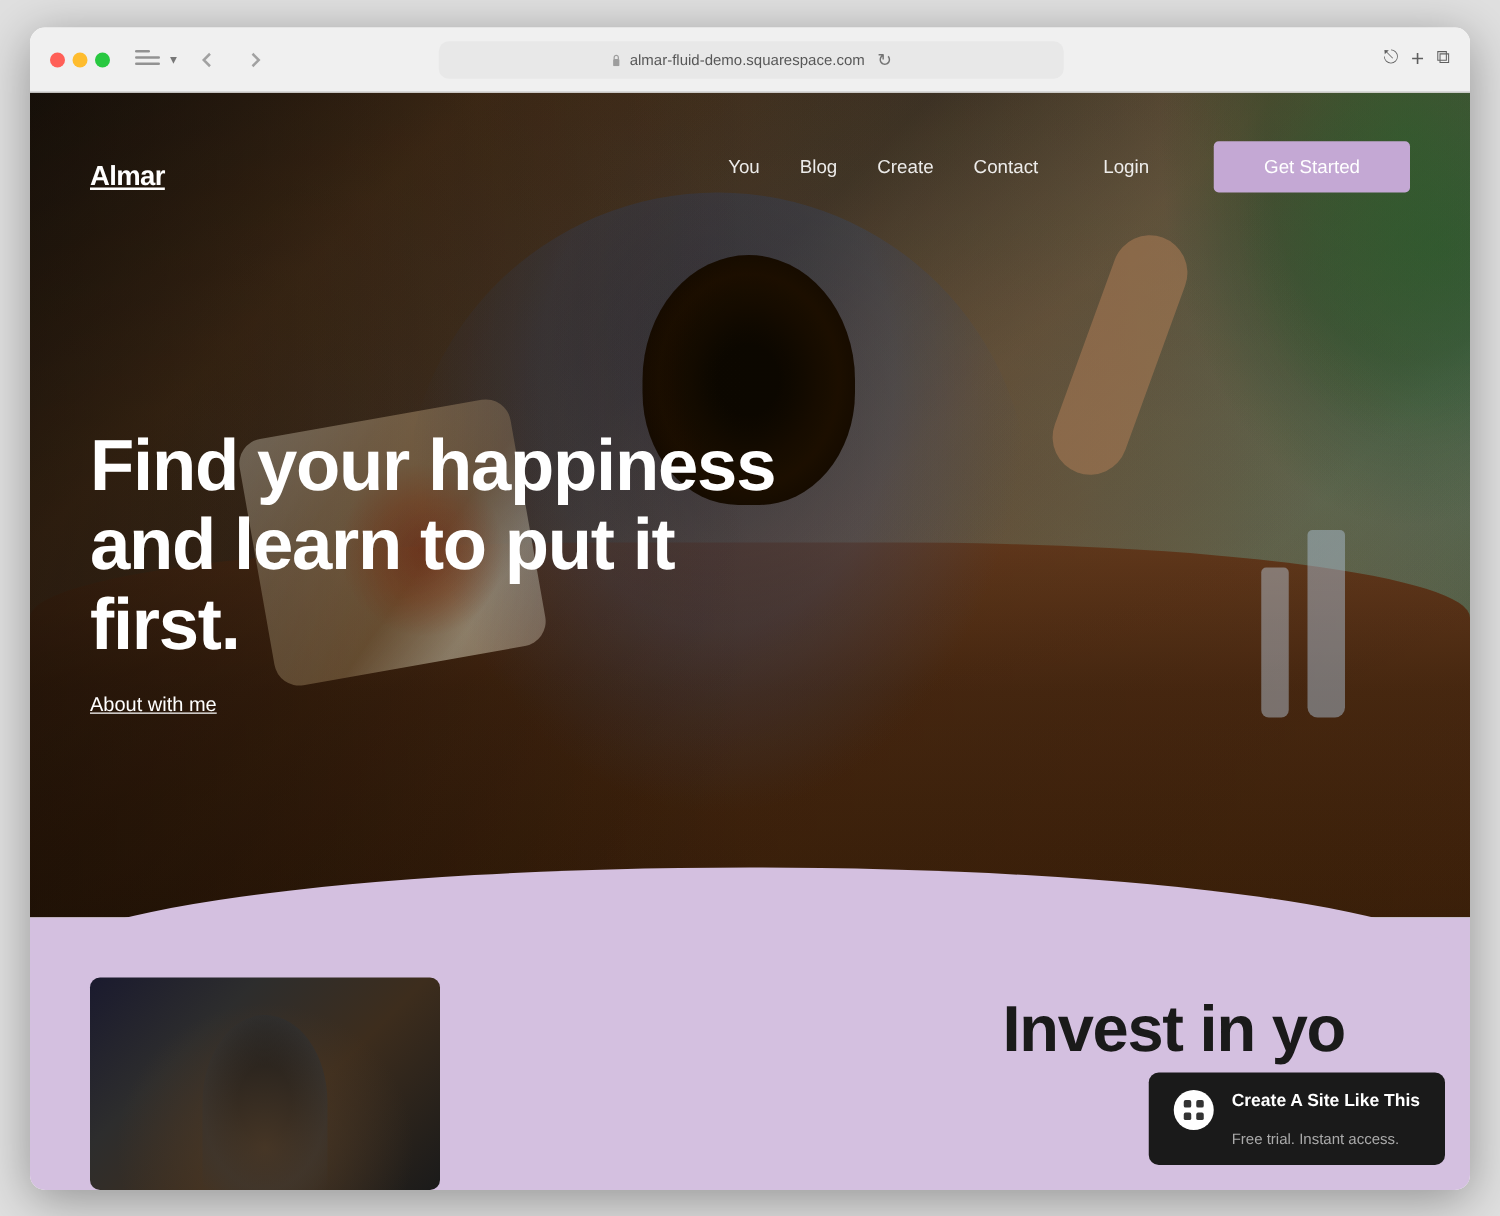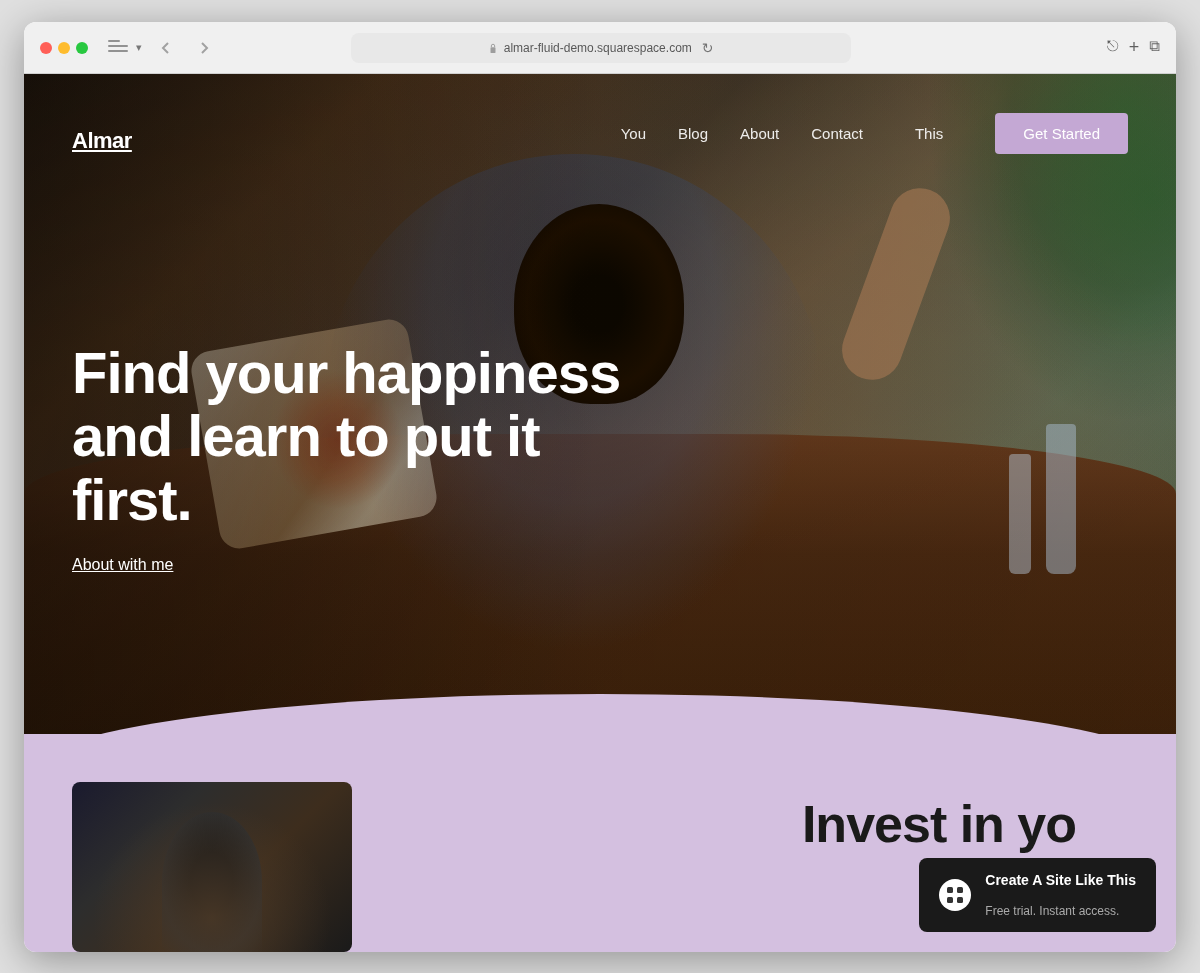--- a/index.html
+++ b/index.html
@@ -246,21 +246,21 @@
       text-decoration: none;
       font-size: 15px;
       font-weight: 400;
       margin-left: 20px;
       opacity: 0.9;
     }
 
     .nav-cta {
       background: #c4a8d4;
       color: #fff;
-      padding: 12px 28px;
+      padding: 12px 40px;
       border-radius: 4px;
       font-size: 15px;
       font-weight: 500;
       text-decoration: none;
       margin-left: 20px;
       border: none;
       cursor: pointer;
     }
 
     
@@ -344,21 +344,20 @@
     
     .create-site-banner {
       position: absolute;
       bottom: 20px;
       right: 20px;
       background: #1a1a1a;
       color: #fff;
       padding: 14px 20px;
       border-radius: 8px;
       display: flex;
-      align-items: center;
       gap: 14px;
       z-index: 20;
     }
 
     .squarespace-logo {
       width: 32px;
       height: 32px;
       background: #fff;
       border-radius: 50%;
       display: flex;
@@ -463,23 +462,23 @@
         <div style="position:absolute;inset:0;background:linear-gradient(to right, rgba(20,12,5,0.4) 0%, transparent 50%);"></div>
       </div>
 
       <div class="hero-overlay"></div>
 
       <nav class="nav">
         <a class="nav-logo" href="#">Almar</a>
         <div class="nav-links">
           <a class="nav-link" href="#">You</a>
           <a class="nav-link" href="#">Blog</a>
-          <a class="nav-link" href="#">About</a>
+          <a class="nav-link" href="#">Create</a>
           <a class="nav-link" href="#">Contact</a>
-          <a class="nav-login" href="#">This</a>
+          <a class="nav-login" href="#">Login</a>
           <button class="nav-cta">Get Started</button>
         </div>
       </nav>
 
       <div class="hero-content">
         <h1 class="hero-headline">Find your happiness and learn to put it first.</h1>
         <a class="hero-cta" href="#">About with me</a>
       </div>
     </div>
 

